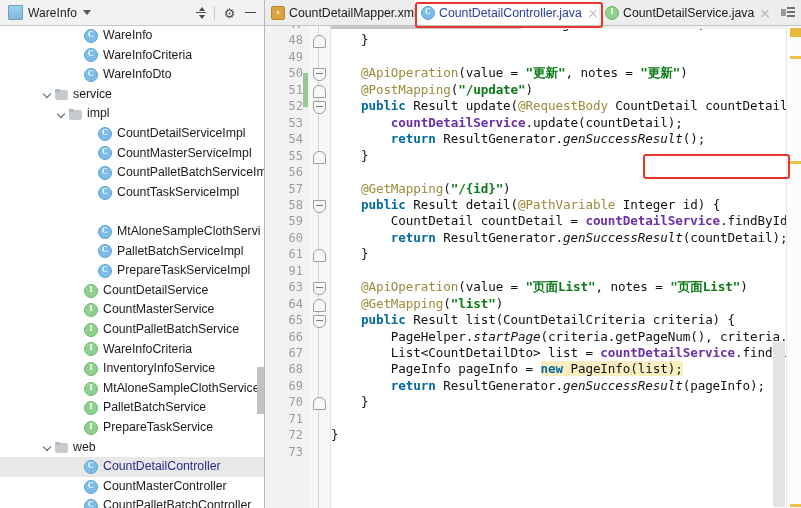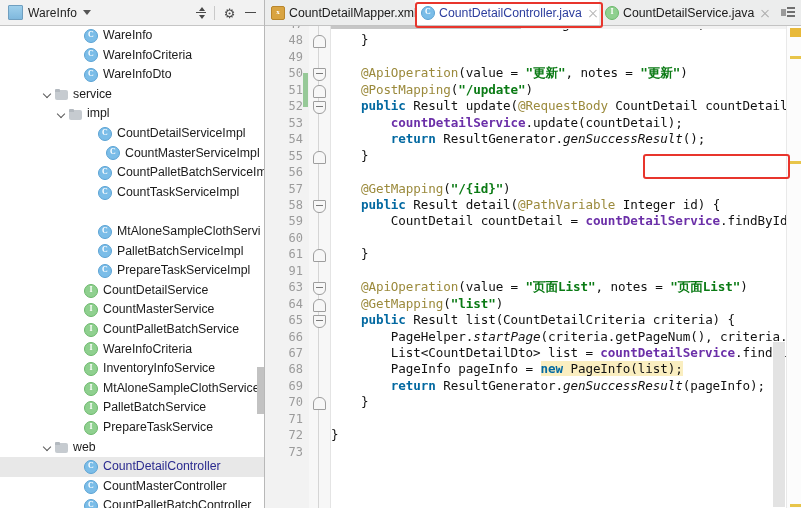--- a/index.html
+++ b/index.html
@@ -140,21 +140,21 @@
       </span>
     </div>
 
     <div id="tree-scroll">
         <div class="tree-row" style="top: 0px; position: absolute; left: 0px; right: 0px;"><span style="display: inline-block; width: 84px;"></span><span class="badge c">C</span><span class="tlabel">WareInfo</span></div>
         <div class="tree-row" style="top: 19.6px; position: absolute; left: 0px; right: 0px;"><span style="display: inline-block; width: 84px;"></span><span class="badge c">C</span><span class="tlabel">WareInfoCriteria</span></div>
         <div class="tree-row" style="top: 39.2px; position: absolute; left: 0px; right: 0px;"><span style="display: inline-block; width: 84px;"></span><span class="badge c">C</span><span class="tlabel">WareInfoDto</span></div>
         <div class="tree-row" style="top: 58.8px; position: absolute; left: 0px; right: 0px;"><span style="display: inline-block; width: 43px;"></span><span class="chev" style="transform: rotate(0deg);"></span><span class="folder"></span><span class="tlabel">service</span></div>
         <div class="tree-row" style="top: 78.4px; position: absolute; left: 0px; right: 0px;"><span style="display: inline-block; width: 57px;"></span><span class="chev" style="transform: rotate(0deg);"></span><span class="folder"></span><span class="tlabel">impl</span></div>
         <div class="tree-row" style="top: 98px; position: absolute; left: 0px; right: 0px;"><span style="display: inline-block; width: 98px;"></span><span class="badge c">C</span><span class="tlabel">CountDetailServiceImpl</span></div>
-        <div class="tree-row" style="top: 117.6px; position: absolute; left: 8px; right: 0px;"><span style="display: inline-block; width: 98px;"></span><span class="badge c">C</span><span class="tlabel">CountMasterServiceImpl</span></div>
+        <div class="tree-row" style="top: 117.6px; position: absolute; left: 0px; right: 0px;"><span style="display: inline-block; width: 98px;"></span><span class="badge c">C</span><span class="tlabel">CountMasterServiceImpl</span></div>
         <div class="tree-row" style="top: 137.2px; position: absolute; left: 0px; right: 0px;"><span style="display: inline-block; width: 98px;"></span><span class="badge c">C</span><span class="tlabel">CountPalletBatchServiceIm</span></div>
         <div class="tree-row" style="top: 156.8px; position: absolute; left: 0px; right: 0px;"><span style="display: inline-block; width: 98px;"></span><span class="badge c">C</span><span class="tlabel">CountTaskServiceImpl</span></div>
         <div class="tree-row" style="top: 196px; position: absolute; left: 0px; right: 0px;"><span style="display: inline-block; width: 98px;"></span><span class="badge c">C</span><span class="tlabel">MtAloneSampleClothServi</span></div>
         <div class="tree-row" style="top: 215.6px; position: absolute; left: 0px; right: 0px;"><span style="display: inline-block; width: 98px;"></span><span class="badge c">C</span><span class="tlabel">PalletBatchServiceImpl</span></div>
         <div class="tree-row" style="top: 235.2px; position: absolute; left: 0px; right: 0px;"><span style="display: inline-block; width: 98px;"></span><span class="badge c">C</span><span class="tlabel">PrepareTaskServiceImpl</span></div>
         <div class="tree-row" style="top: 254.8px; position: absolute; left: 0px; right: 0px;"><span style="display: inline-block; width: 84px;"></span><span class="badge i">I</span><span class="tlabel">CountDetailService</span></div>
         <div class="tree-row" style="top: 274.4px; position: absolute; left: 0px; right: 0px;"><span style="display: inline-block; width: 84px;"></span><span class="badge i">I</span><span class="tlabel">CountMasterService</span></div>
         <div class="tree-row" style="top: 294px; position: absolute; left: 0px; right: 0px;"><span style="display: inline-block; width: 84px;"></span><span class="badge i">I</span><span class="tlabel">CountPalletBatchService</span></div>
         <div class="tree-row" style="top: 313.6px; position: absolute; left: 0px; right: 0px;"><span style="display: inline-block; width: 84px;"></span><span class="badge i">I</span><span class="tlabel">WareInfoCriteria</span></div>
         <div class="tree-row" style="top: 333.2px; position: absolute; left: 0px; right: 0px;"><span style="display: inline-block; width: 84px;"></span><span class="badge i">I</span><span class="tlabel">InventoryInfoService</span></div>
@@ -273,20 +273,21 @@
           <div class="cline" style="top: 39.35px;">    <span class="ann">@ApiOperation</span>(value = <b class="str">"更新"</b>, notes = <b class="str">"更新"</b>)</div>
           <div class="cline" style="top: 55.8px;">    <span class="ann">@PostMapping</span>(<b class="str">"/update"</b>)</div>
           <div class="cline" style="top: 72.25px;">    <b class="kw">public</b> Result update(<span class="ann">@RequestBody</span> CountDetail countDetail) {</div>
           <div class="cline" style="top: 88.7px;">        <b class="fld">countDetailService</b>.update(countDetail);</div>
           <div class="cline" style="top: 105.15px;">        <b class="kw">return</b> ResultGenerator.<i class="stm">genSuccessResult</i>();</div>
           <div class="cline" style="top: 121.6px;">    }</div>
           <div class="cline" style="top: 138.05px;"></div>
           <div class="cline" style="top: 154.5px;">    <span class="ann">@GetMapping</span>(<b class="str">"/{id}"</b>)</div>
           <div class="cline" style="top: 170.95px;">    <b class="kw">public</b> Result detail(<span class="ann">@PathVariable</span> Integer id) {</div>
           <div class="cline" style="top: 187.4px;">        CountDetail countDetail = <b class="fld">countDetailService</b>.findById(id);</div>
+          <div class="cline" style="top: 203.85px;">        <b class="kw">return</b> ResultGenerator.<i class="stm">genSuccessResult</i>(countDetail);</div>
           <div class="cline" style="top: 220.3px;">    }</div>
           <div class="cline" style="top: 236.75px;"></div>
           <div class="cline" style="top: 253.2px;">    <span class="ann">@ApiOperation</span>(value = <b class="str">"页面List"</b>, notes = <b class="str">"页面List"</b>)</div>
           <div class="cline" style="top: 269.65px;">    <span class="ann">@GetMapping</span>(<b class="str">"list"</b>)</div>
           <div class="cline" style="top: 286.1px;">    <b class="kw">public</b> Result list(CountDetailCriteria criteria) {</div>
           <div class="cline" style="top: 302.55px;">        PageHelper.<i class="stm">startPage</i>(criteria.getPageNum(), criteria.getPa</div>
           <div class="cline" style="top: 319px;">        List&lt;CountDetailDto&gt; list = <b class="fld">countDetailService</b>.findList(cr</div>
           <div class="cline" style="top: 335.45px;">        PageInfo pageInfo = <span class="hl-new"><b class="kw">new</b> PageInfo(list);</span></div>
           <div class="cline" style="top: 351.9px;">        <b class="kw">return</b> ResultGenerator.<i class="stm">genSuccessResult</i>(pageInfo);</div>
           <div class="cline" style="top: 368.35px;">    }</div>

